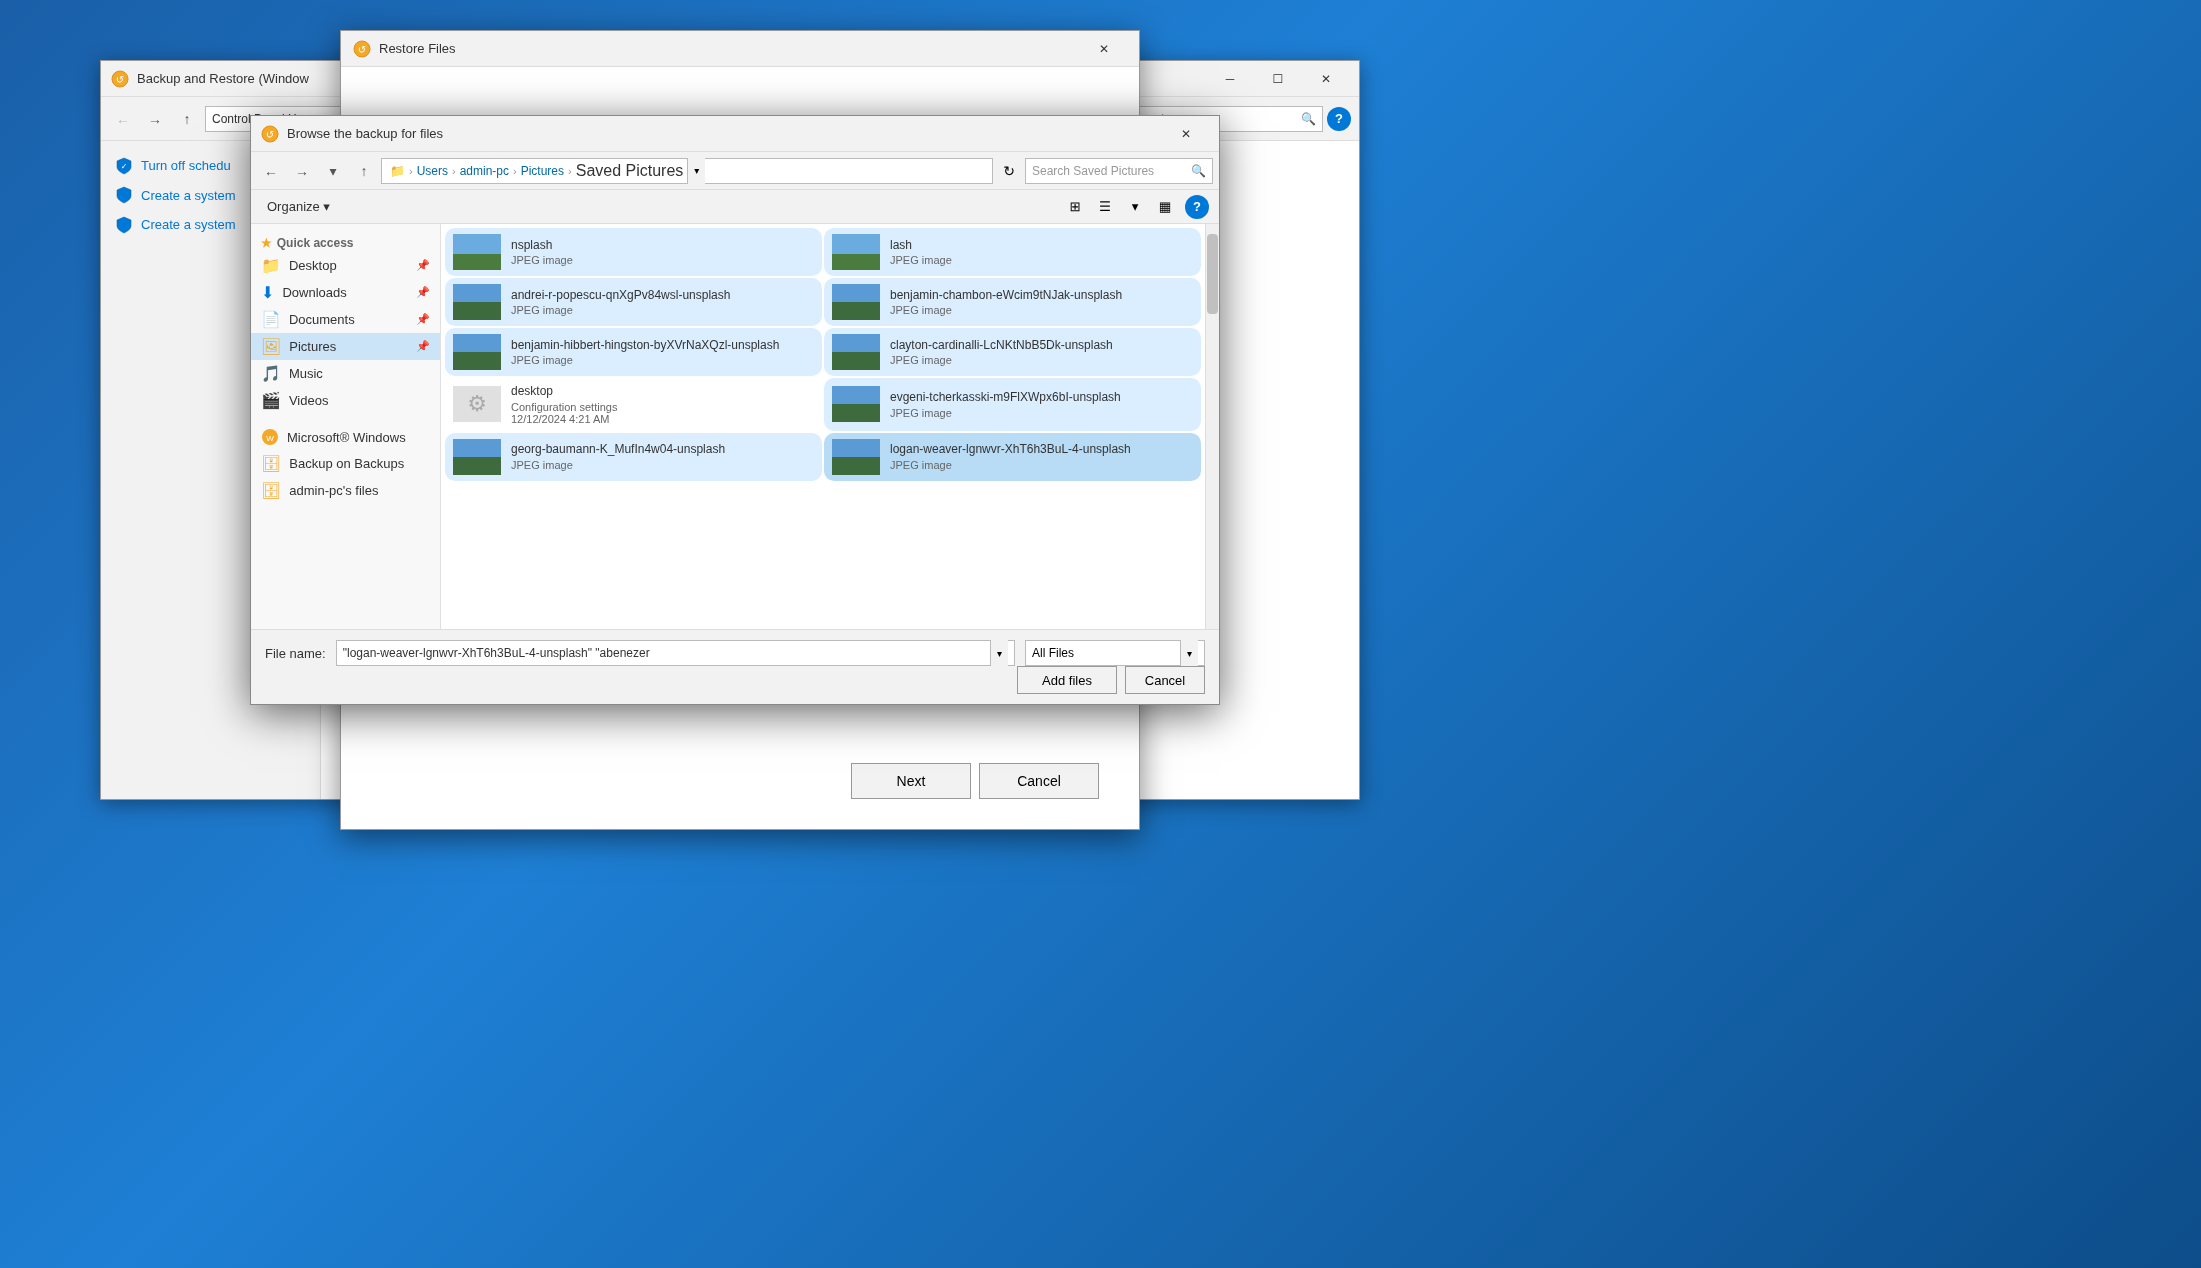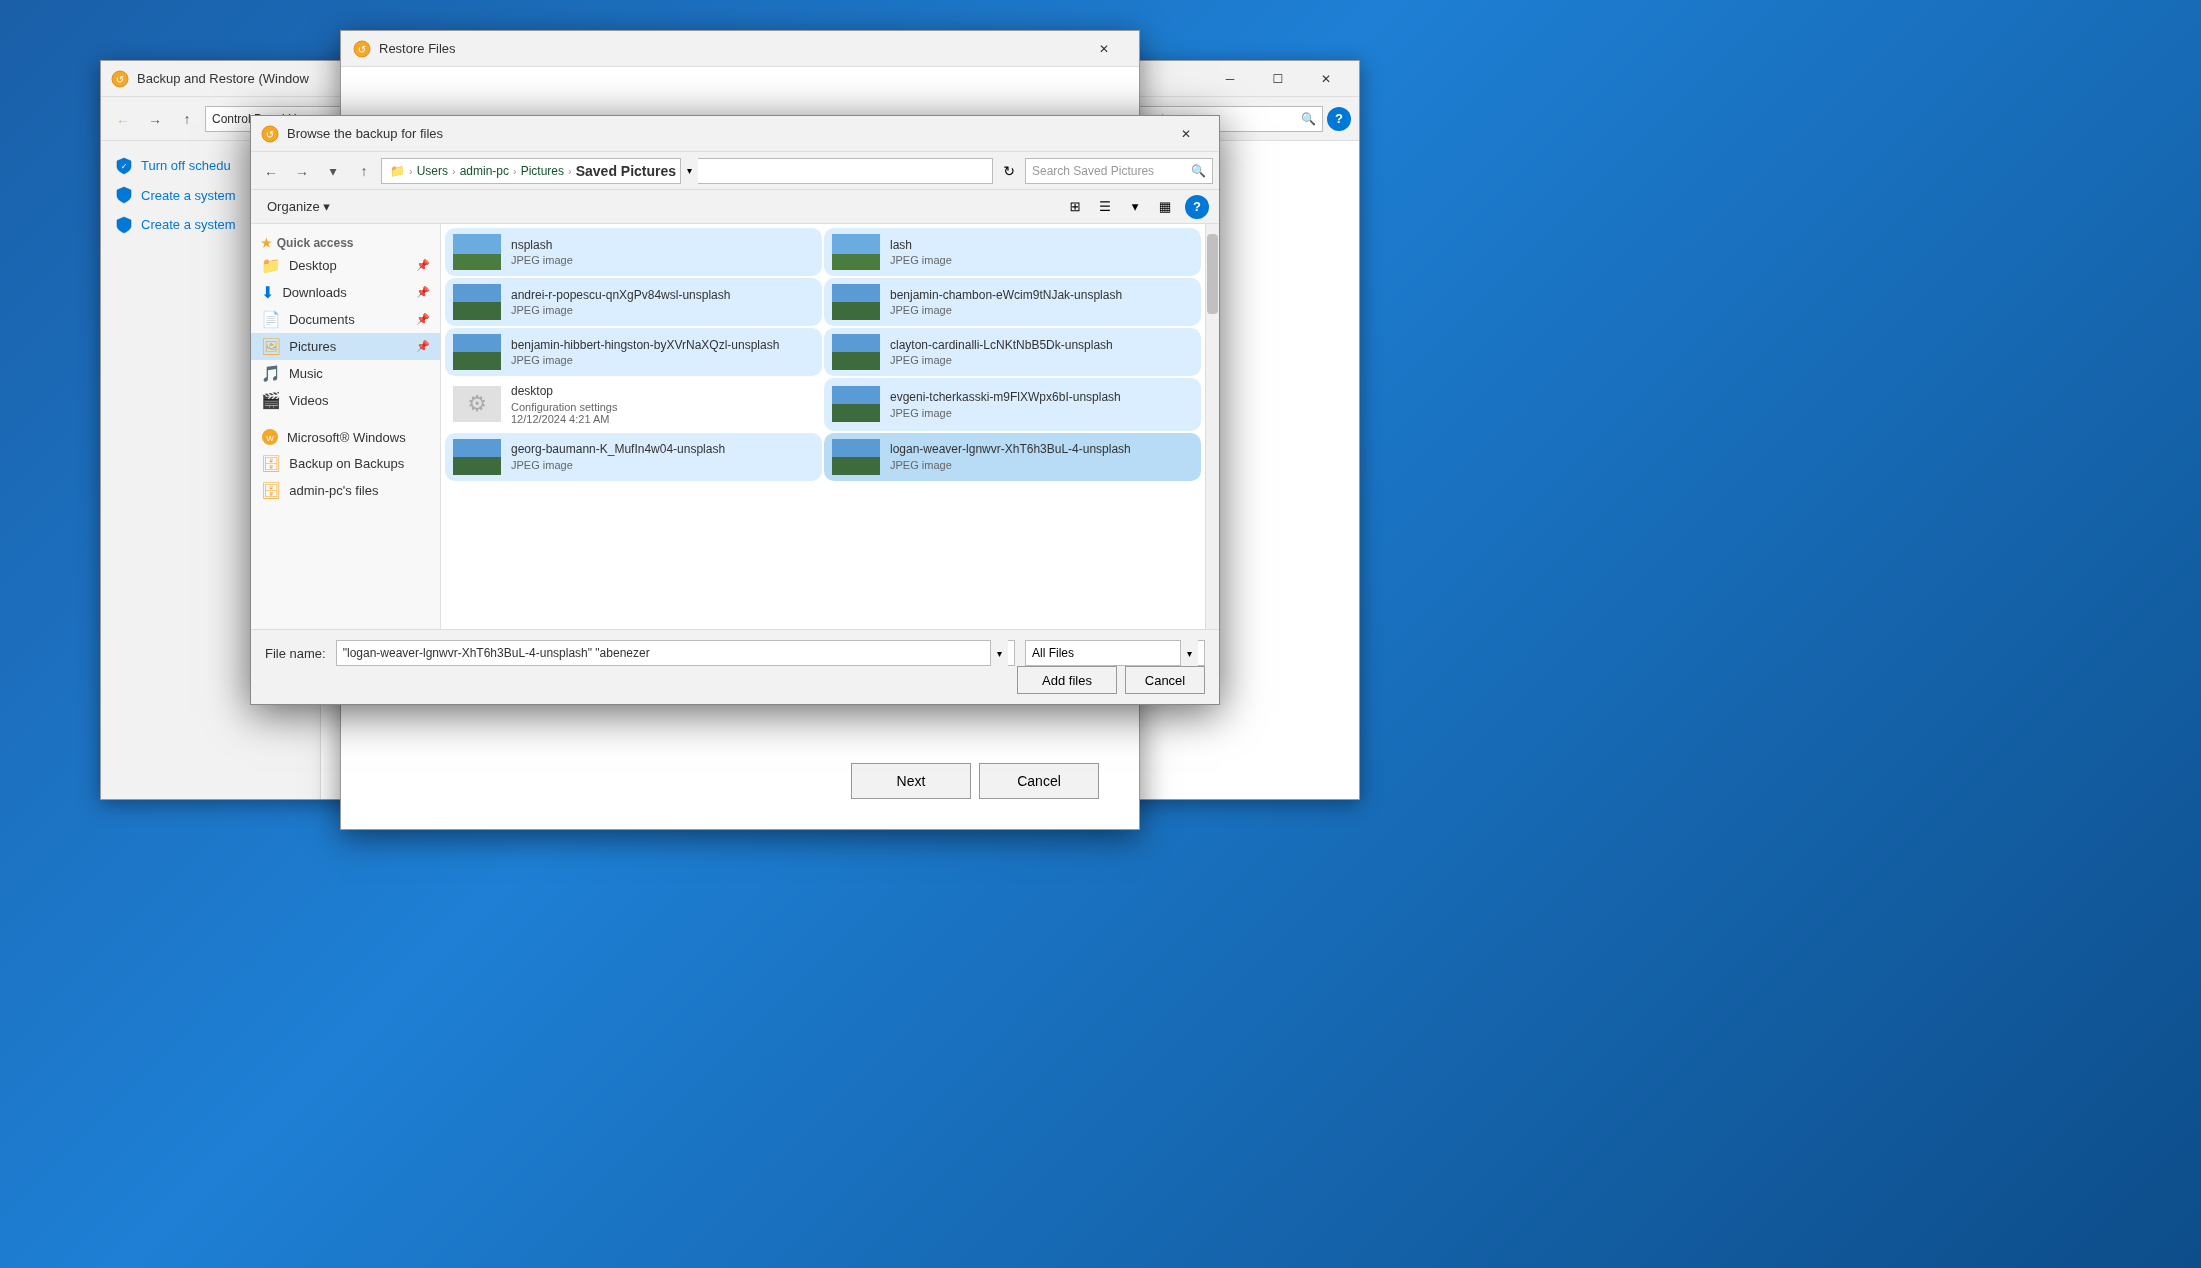--- a/index.html
+++ b/index.html
@@ -233,22 +233,22 @@
       height: 26px;
       border: 1px solid #bbb;
       background: white;
       display: flex;
       align-items: center;
       padding: 0 8px;
       font-size: 12px;
       gap: 4px;
     }
     .breadcrumb-sep { color: #999; font-size: 11px; }
-    .breadcrumb-part { color: #14532d; font-size: 12px; }
-    .breadcrumb-active { color: #333; font-weight: 700; font-size: 14px; }
+    .breadcrumb-part { color: #0369a1; font-size: 12px; }
+    .breadcrumb-active { color: #333; font-weight: 400; font-size: 16px; }
     .browse-search {
       width: 188px;
       height: 26px;
       border: 1px solid #bbb;
       background: white;
       display: flex;
       align-items: center;
       padding: 0 6px;
       font-size: 12px;
       color: #999;

